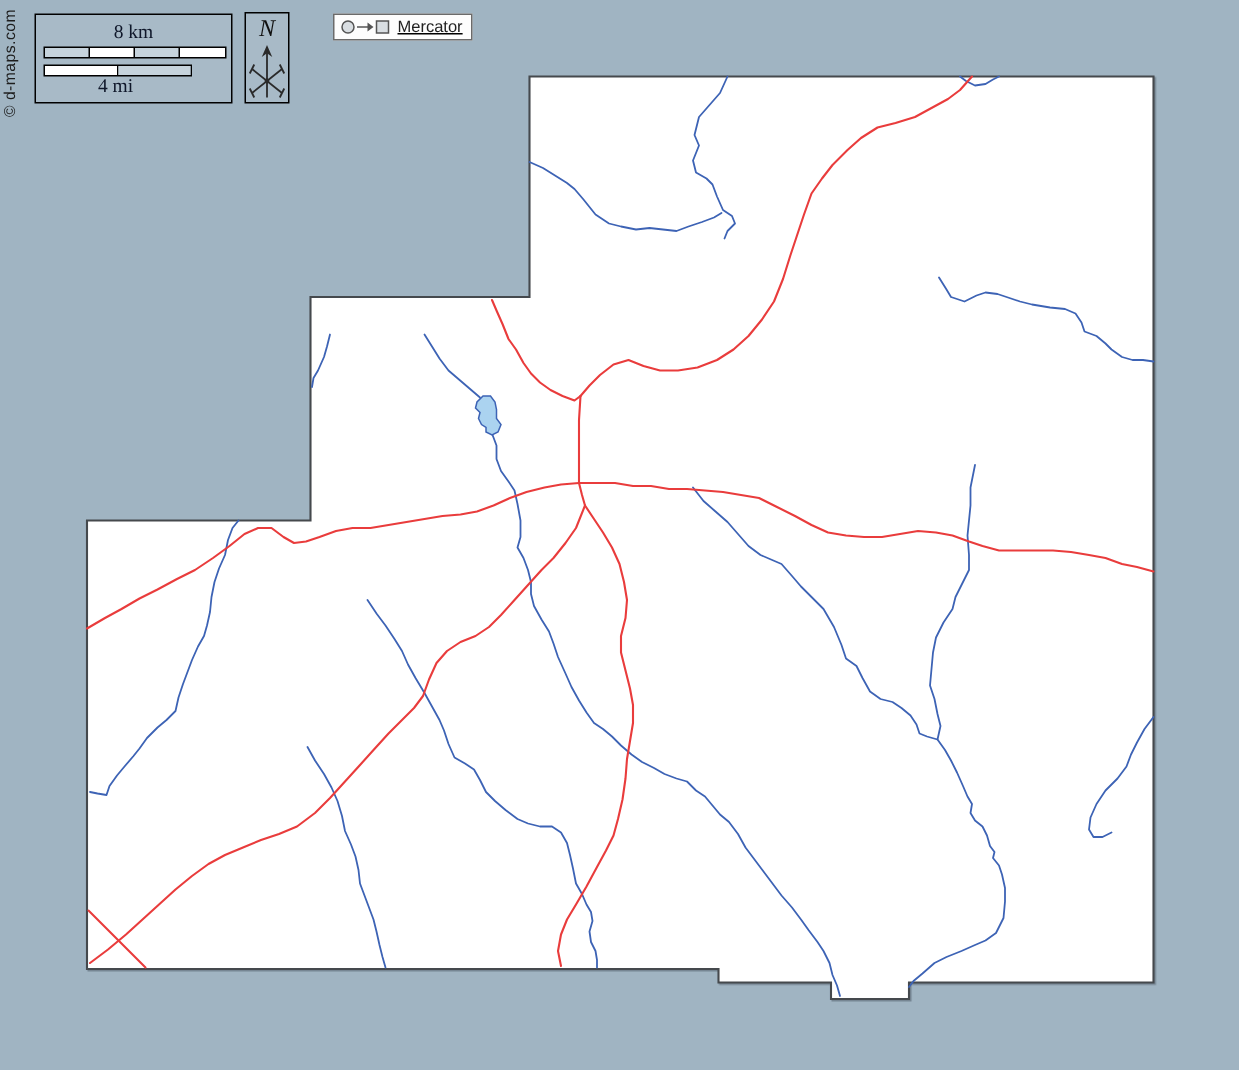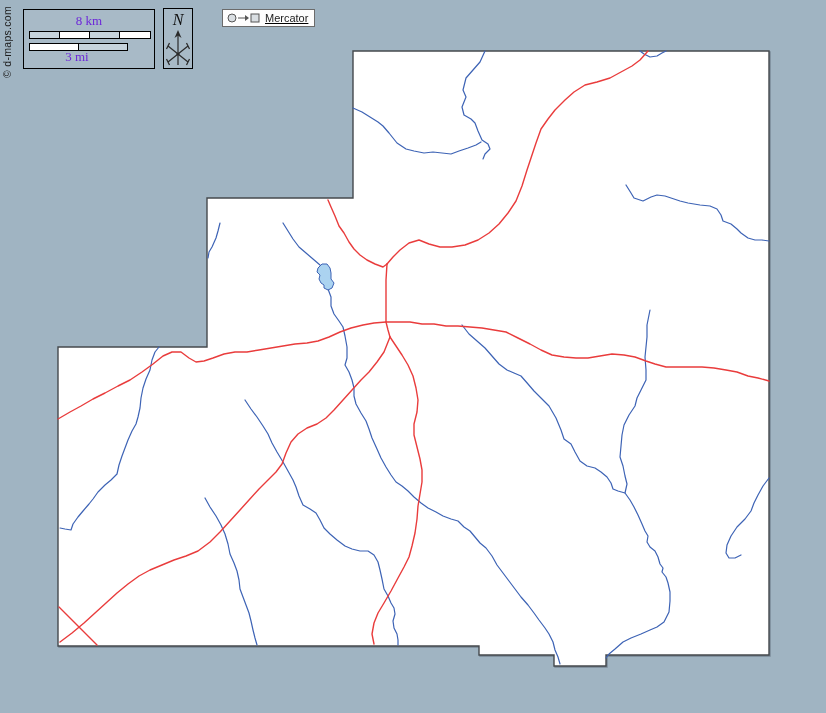--- a/index.html
+++ b/index.html
@@ -7,21 +7,21 @@
   .stage{position:relative;width:826px;height:713px;background:#A0B4C2;overflow:hidden;}
   .map-svg{position:absolute;left:0;top:0;}
   .attribution{
     position:absolute;left:1px;top:78px;transform-origin:0 0;transform:rotate(-90deg);
     font-size:10.5px;color:#1d1d1d;letter-spacing:0.3px;white-space:nowrap;
   }
   .scale-box{
     position:absolute;left:23px;top:9px;width:132px;height:60px;
     border:1px solid #000;background:#A8BAC7;box-sizing:border-box;
   }
-  .scale-label{font-family:"Liberation Serif",serif;font-size:13px;color:#6d28d9;text-align:center;}
+  .scale-label{font-family:"Liberation Serif",serif;font-size:13px;color:#0f172a;text-align:center;}
   .km-label{position:absolute;left:0;right:0;top:3px;}
   .mi-label{position:absolute;left:0;right:24px;bottom:3px;}
   .bar{position:absolute;height:6px;border:1px solid #000;display:flex;box-sizing:content-box;}
   .bar-km{left:5px;top:21px;width:120px;}
   .bar-mi{left:5px;top:33px;width:97px;}
   .bar .seg{height:100%;border-right:1px solid #000;box-sizing:border-box;}
   .bar .seg:last-child{border-right:none;}
   .north-box{
     position:absolute;left:163px;top:8px;width:30px;height:61px;
     border:1px solid #000;background:#A8BAC7;box-sizing:border-box;text-align:center;
@@ -80,21 +80,21 @@
     <div class="bar bar-km" id="bar-km">
         <div class="seg" style="background: rgb(198, 211, 220); width: 25%;"></div>
         <div class="seg" style="background: rgb(255, 255, 255); width: 25%;"></div>
         <div class="seg" style="background: rgb(198, 211, 220); width: 25%;"></div>
         <div class="seg" style="background: rgb(255, 255, 255); width: 25%;"></div>
       </div>
     <div class="bar bar-mi" id="bar-mi">
         <div class="seg" style="background: rgb(255, 255, 255); width: 50%;"></div>
         <div class="seg" style="background: rgb(198, 211, 220); width: 50%;"></div>
       </div>
-    <div class="scale-label mi-label">3 mi</div>
+    <div class="scale-label mi-label">4 mi</div>
   </div>
 
   <div class="north-box">
     <span class="north-label">N</span>
     <svg width="28" height="38" viewBox="0 0 28 38">
       <g stroke="#2a2a2a" stroke-width="1.2" fill="none">
         <line x1="14" y1="36" x2="14" y2="4"></line>
         <path d="M14 1 L10.5 9 L14 6.5 L17.5 9 Z" fill="#2a2a2a" stroke="none"></path>
         <line x1="4" y1="17" x2="24" y2="33"></line>
         <line x1="24" y1="17" x2="4" y2="33"></line>

